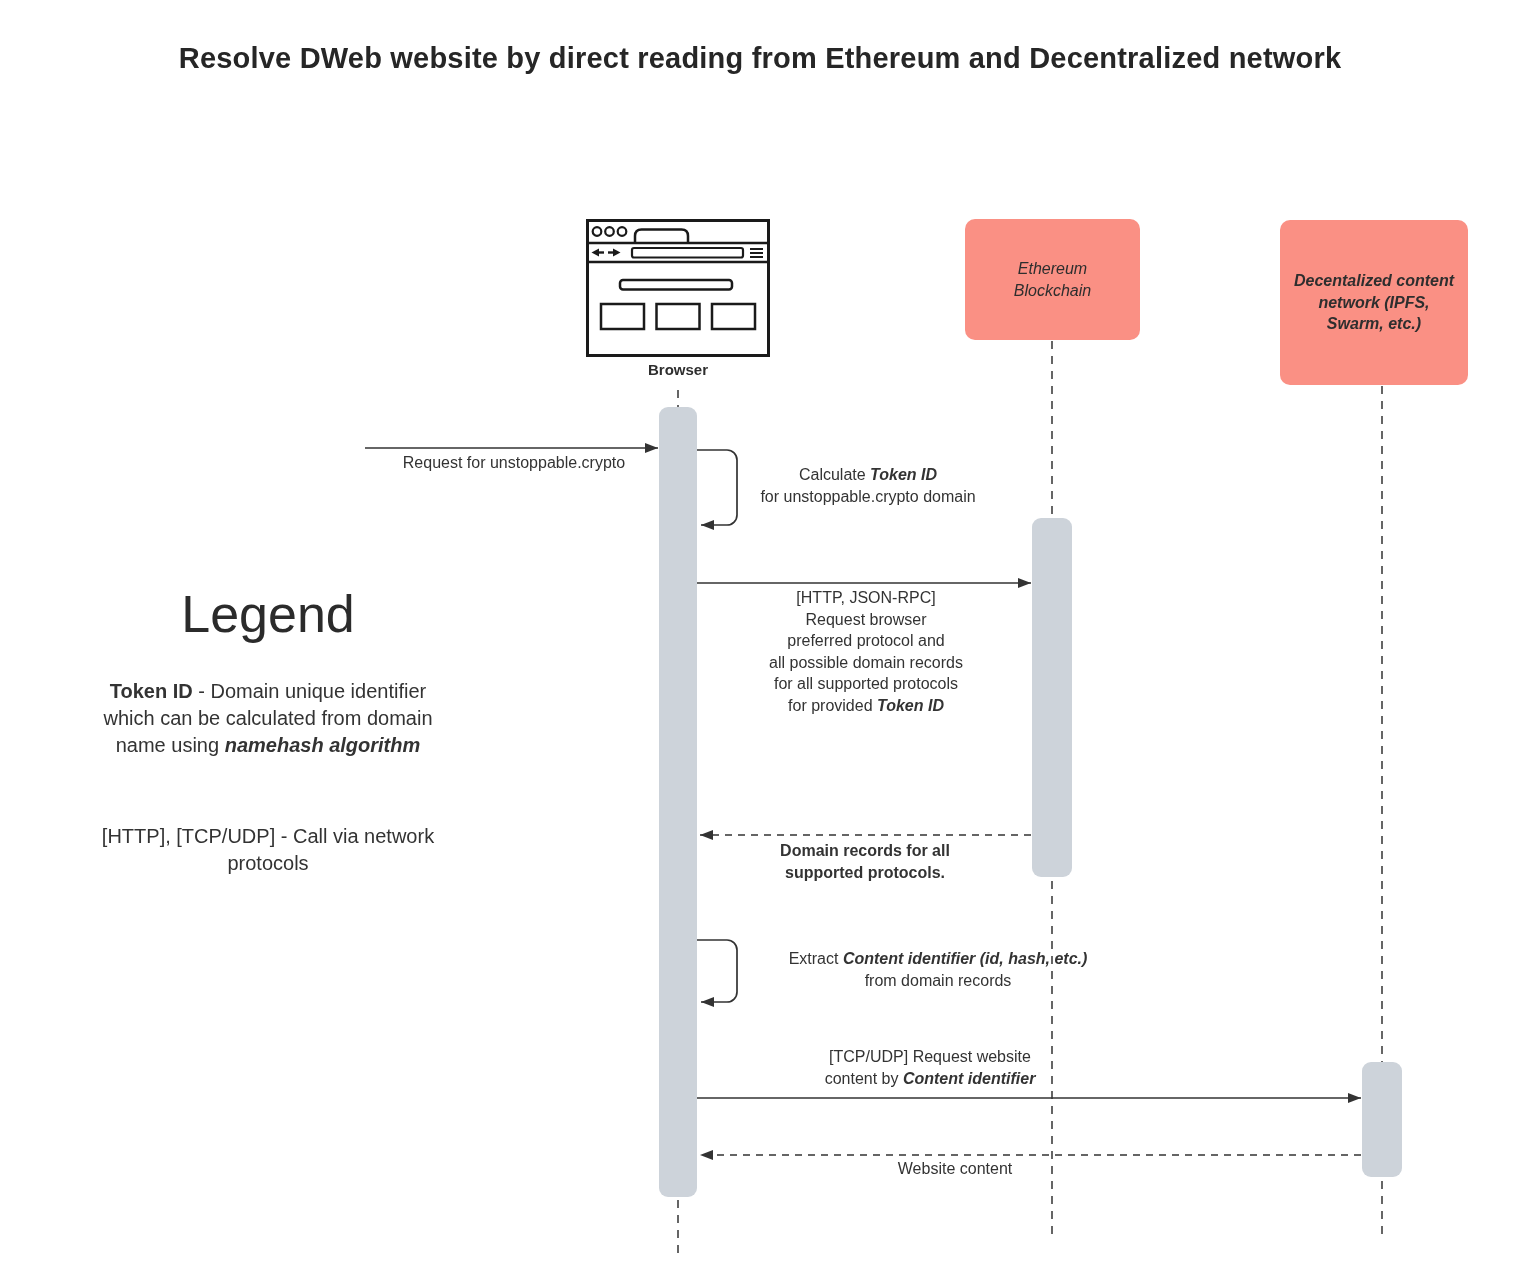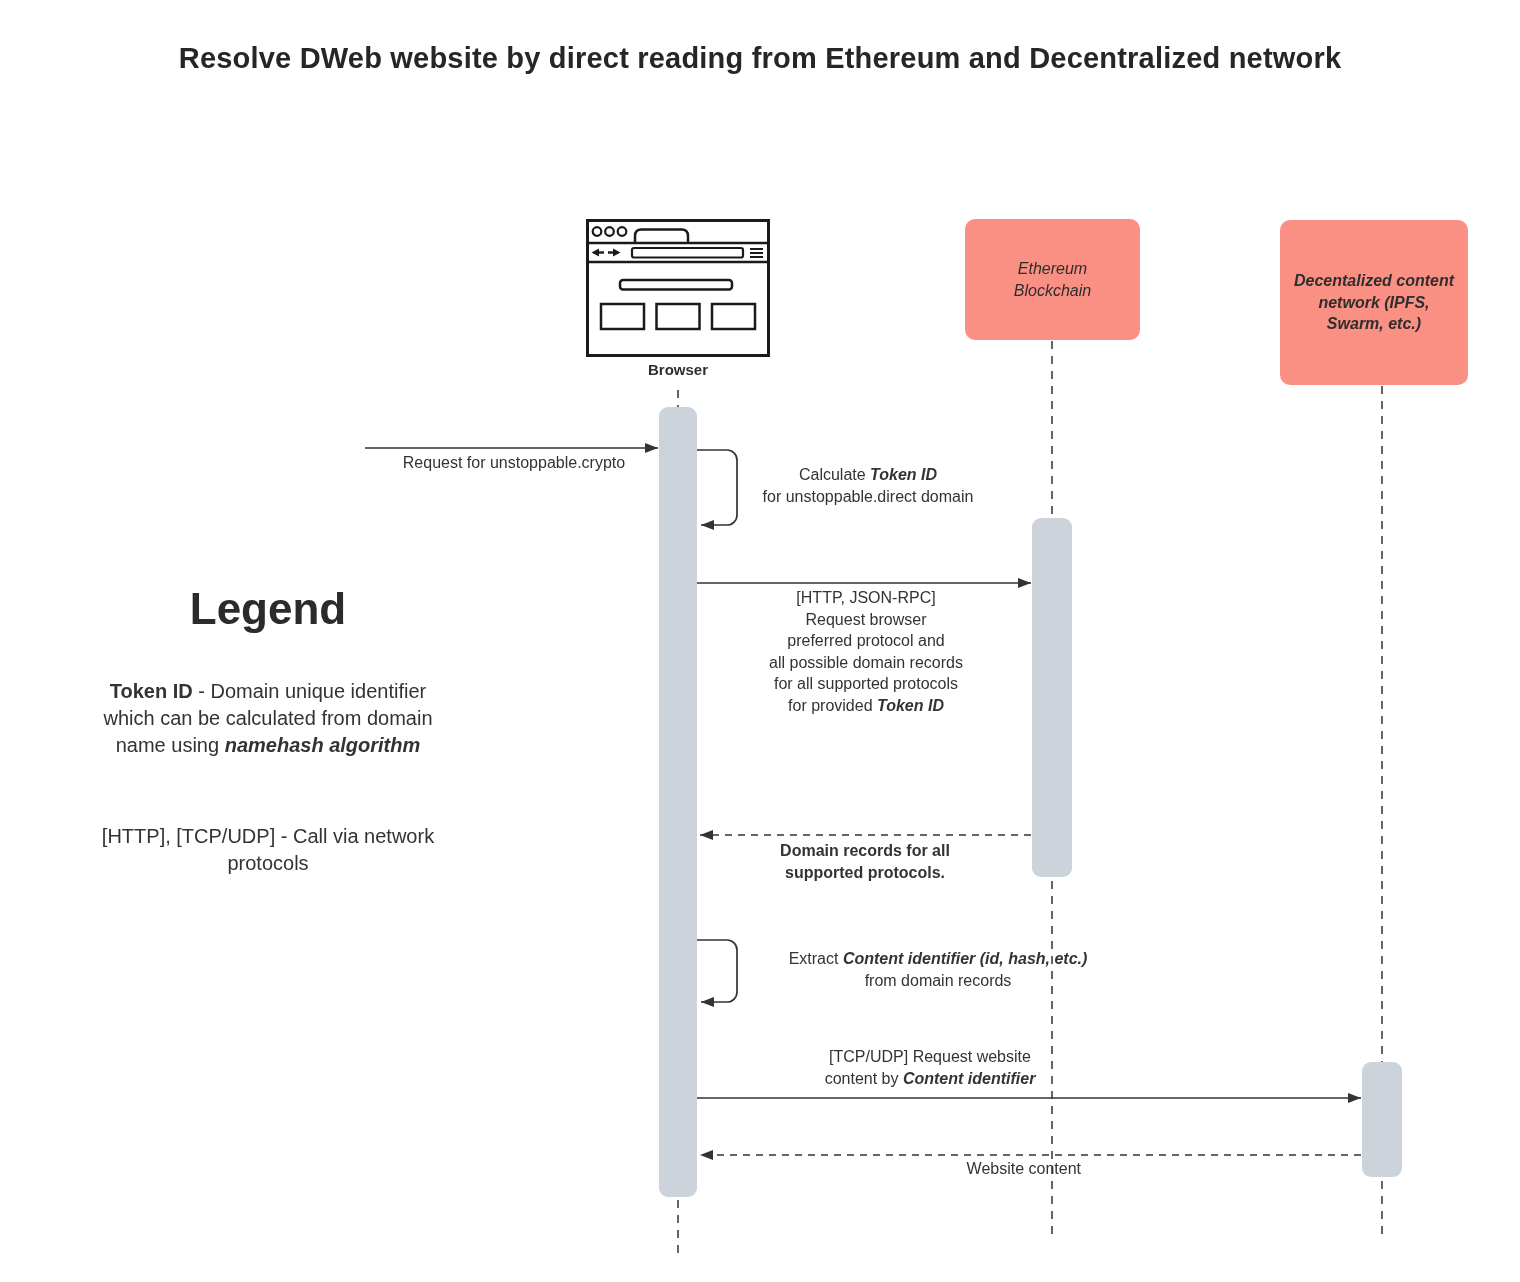--- a/index.html
+++ b/index.html
@@ -41,23 +41,23 @@
   
   .msg{font-size:16px;line-height:21.5px;text-align:center;color:#333;}
   .b{font-weight:700;}
   .bi{font-weight:700;font-style:italic;}
   #m1{left:344px;top:452px;width:340px;}
   #m2{left:698px;top:464px;width:340px;}
   #m3{left:696px;top:587px;width:340px;}
   #m4{left:695px;top:840px;width:340px;font-weight:bold;}
   #m5{left:758px;top:948px;width:360px;}
   #m6{left:760px;top:1046px;width:340px;}
-  #m7{left:741px;top:1158px;width:340px;text-align:right;}
+  #m7{left:785px;top:1158px;width:340px;}
   
-  #legend-heading{left:68px;top:584px;width:400px;text-align:center;font-size:44px;font-weight:700;color:#2b2b2b;}
+  #legend-heading{left:68px;top:584px;width:400px;text-align:center;font-size:52px;font-weight:400;color:#2b2b2b;}
   .legend-p{left:68px;width:400px;text-align:center;font-size:20px;line-height:27px;color:#333;}
   #legend-token{top:678px;}
   #legend-protocols{top:823px;}
 </style>
 </head>
 <body>
 
 <div class="canvas">
 
   <div class="abs" id="title">Resolve DWeb website by direct reading from Ethereum and Decentralized network</div>
@@ -128,21 +128,21 @@
     <div>network (IPFS,</div>
     <div>Swarm, etc.)</div>
   </div>
 
   <div class="abs msg" id="m1">
     <span>Request for unstoppable.crypto</span>
   </div>
 
   <div class="abs msg" id="m2">
     <div><span>Calculate </span><span class="bi">Token ID</span></div>
-    <div>for unstoppable.direct domain</div>
+    <div>for unstoppable.crypto domain</div>
   </div>
 
   <div class="abs msg" id="m3">
     <div>[HTTP, JSON-RPC]</div>
     <div>Request browser</div>
     <div>preferred protocol and</div>
     <div>all possible domain records</div>
     <div>for all supported protocols</div>
     <div><span>for provided </span><span class="bi">Token ID</span></div>
   </div>

